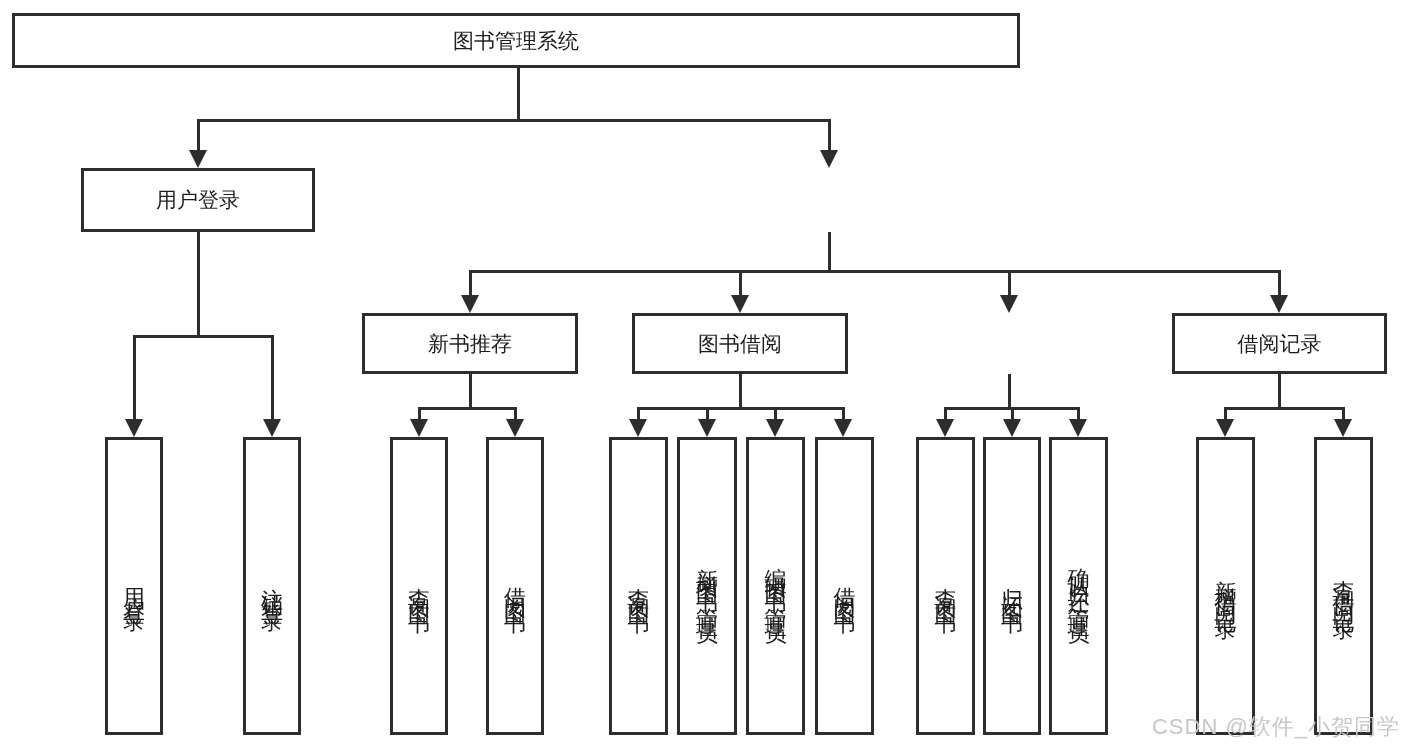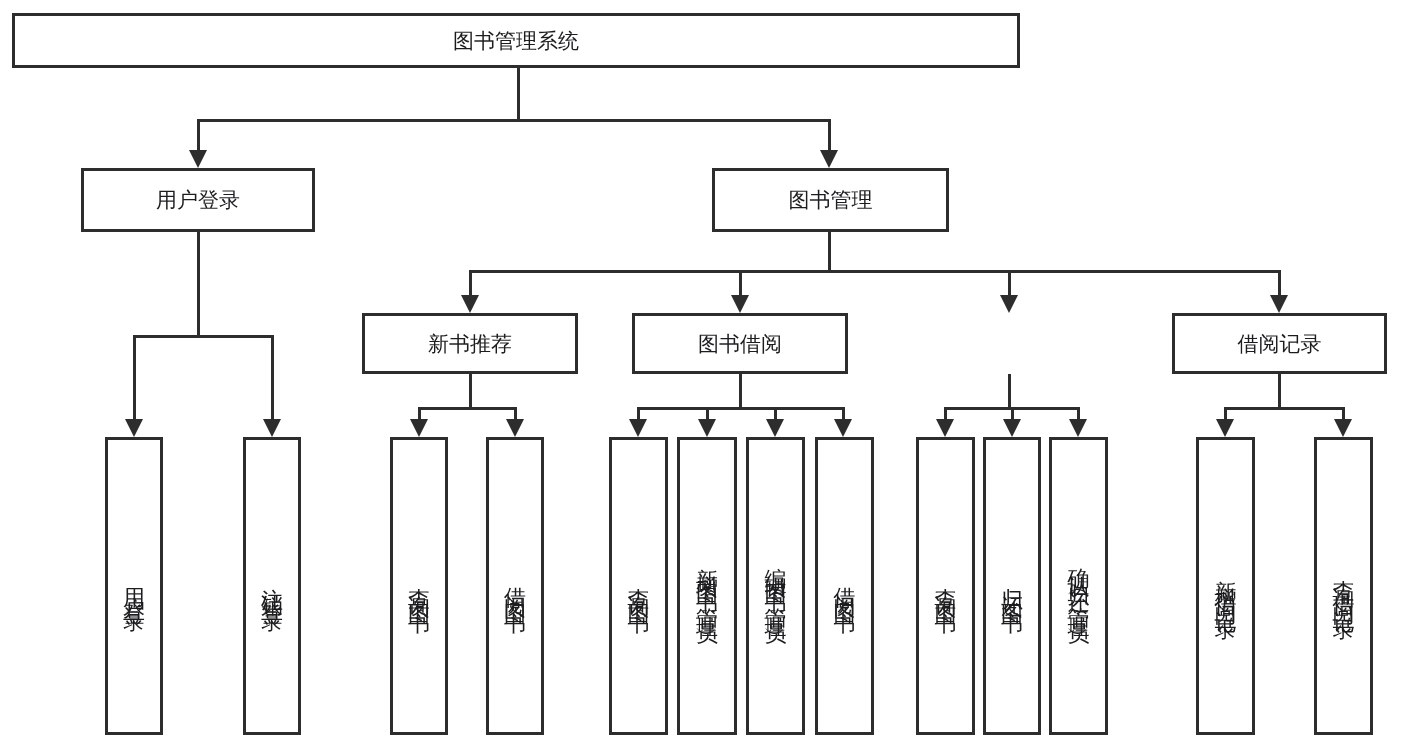--- a/index.html
+++ b/index.html
@@ -51,21 +51,20 @@
   }
 </style>
 </head>
 <body>
 
 <div class="stage">
 
   <div class="box" style="left:12px;top:13px;width:1008px;height:55px">图书管理系统</div>
 
   <div class="box" style="left:81px;top:168px;width:234px;height:64px">用户登录</div>
-  <div class="box" style="left:712px;top:168px;width:237px;height:64px">图书管理</div>
 
   <div class="box" style="left:632px;top:313px;width:216px;height:61px">图书借阅</div>
   <div class="box" style="left:362px;top:313px;width:216px;height:61px">新书推荐</div>
   <div class="box" style="left:1172px;top:313px;width:215px;height:61px">借阅记录</div>
 
   <div class="box v" style="left:105px;top:437px;width:58px;height:298px">用户登录</div>
   <div class="box v" style="left:243px;top:437px;width:58px;height:298px">注销登录</div>
 
   <div class="box v" style="left:390px;top:437px;width:58px;height:298px">查询图书</div>
   <div class="box v" style="left:486px;top:437px;width:58px;height:298px">借阅图书</div>
@@ -134,14 +133,15 @@
   <div class="vl" style="left:1077px;top:407px;height:14px"></div>
   <div class="ar" style="left:1069px;top:419px"></div>
 
   <div class="vl" style="left:1278px;top:374px;height:36px"></div>
   <div class="hl" style="left:1224px;top:407px;width:120px"></div>
   <div class="vl" style="left:1224px;top:407px;height:14px"></div>
   <div class="ar" style="left:1216px;top:419px"></div>
   <div class="vl" style="left:1342px;top:407px;height:14px"></div>
   <div class="ar" style="left:1334px;top:419px"></div>
 
+  <div class="wm">CSDN @软件_小贺同学</div>
 
 </div>
 
 </body></html>

